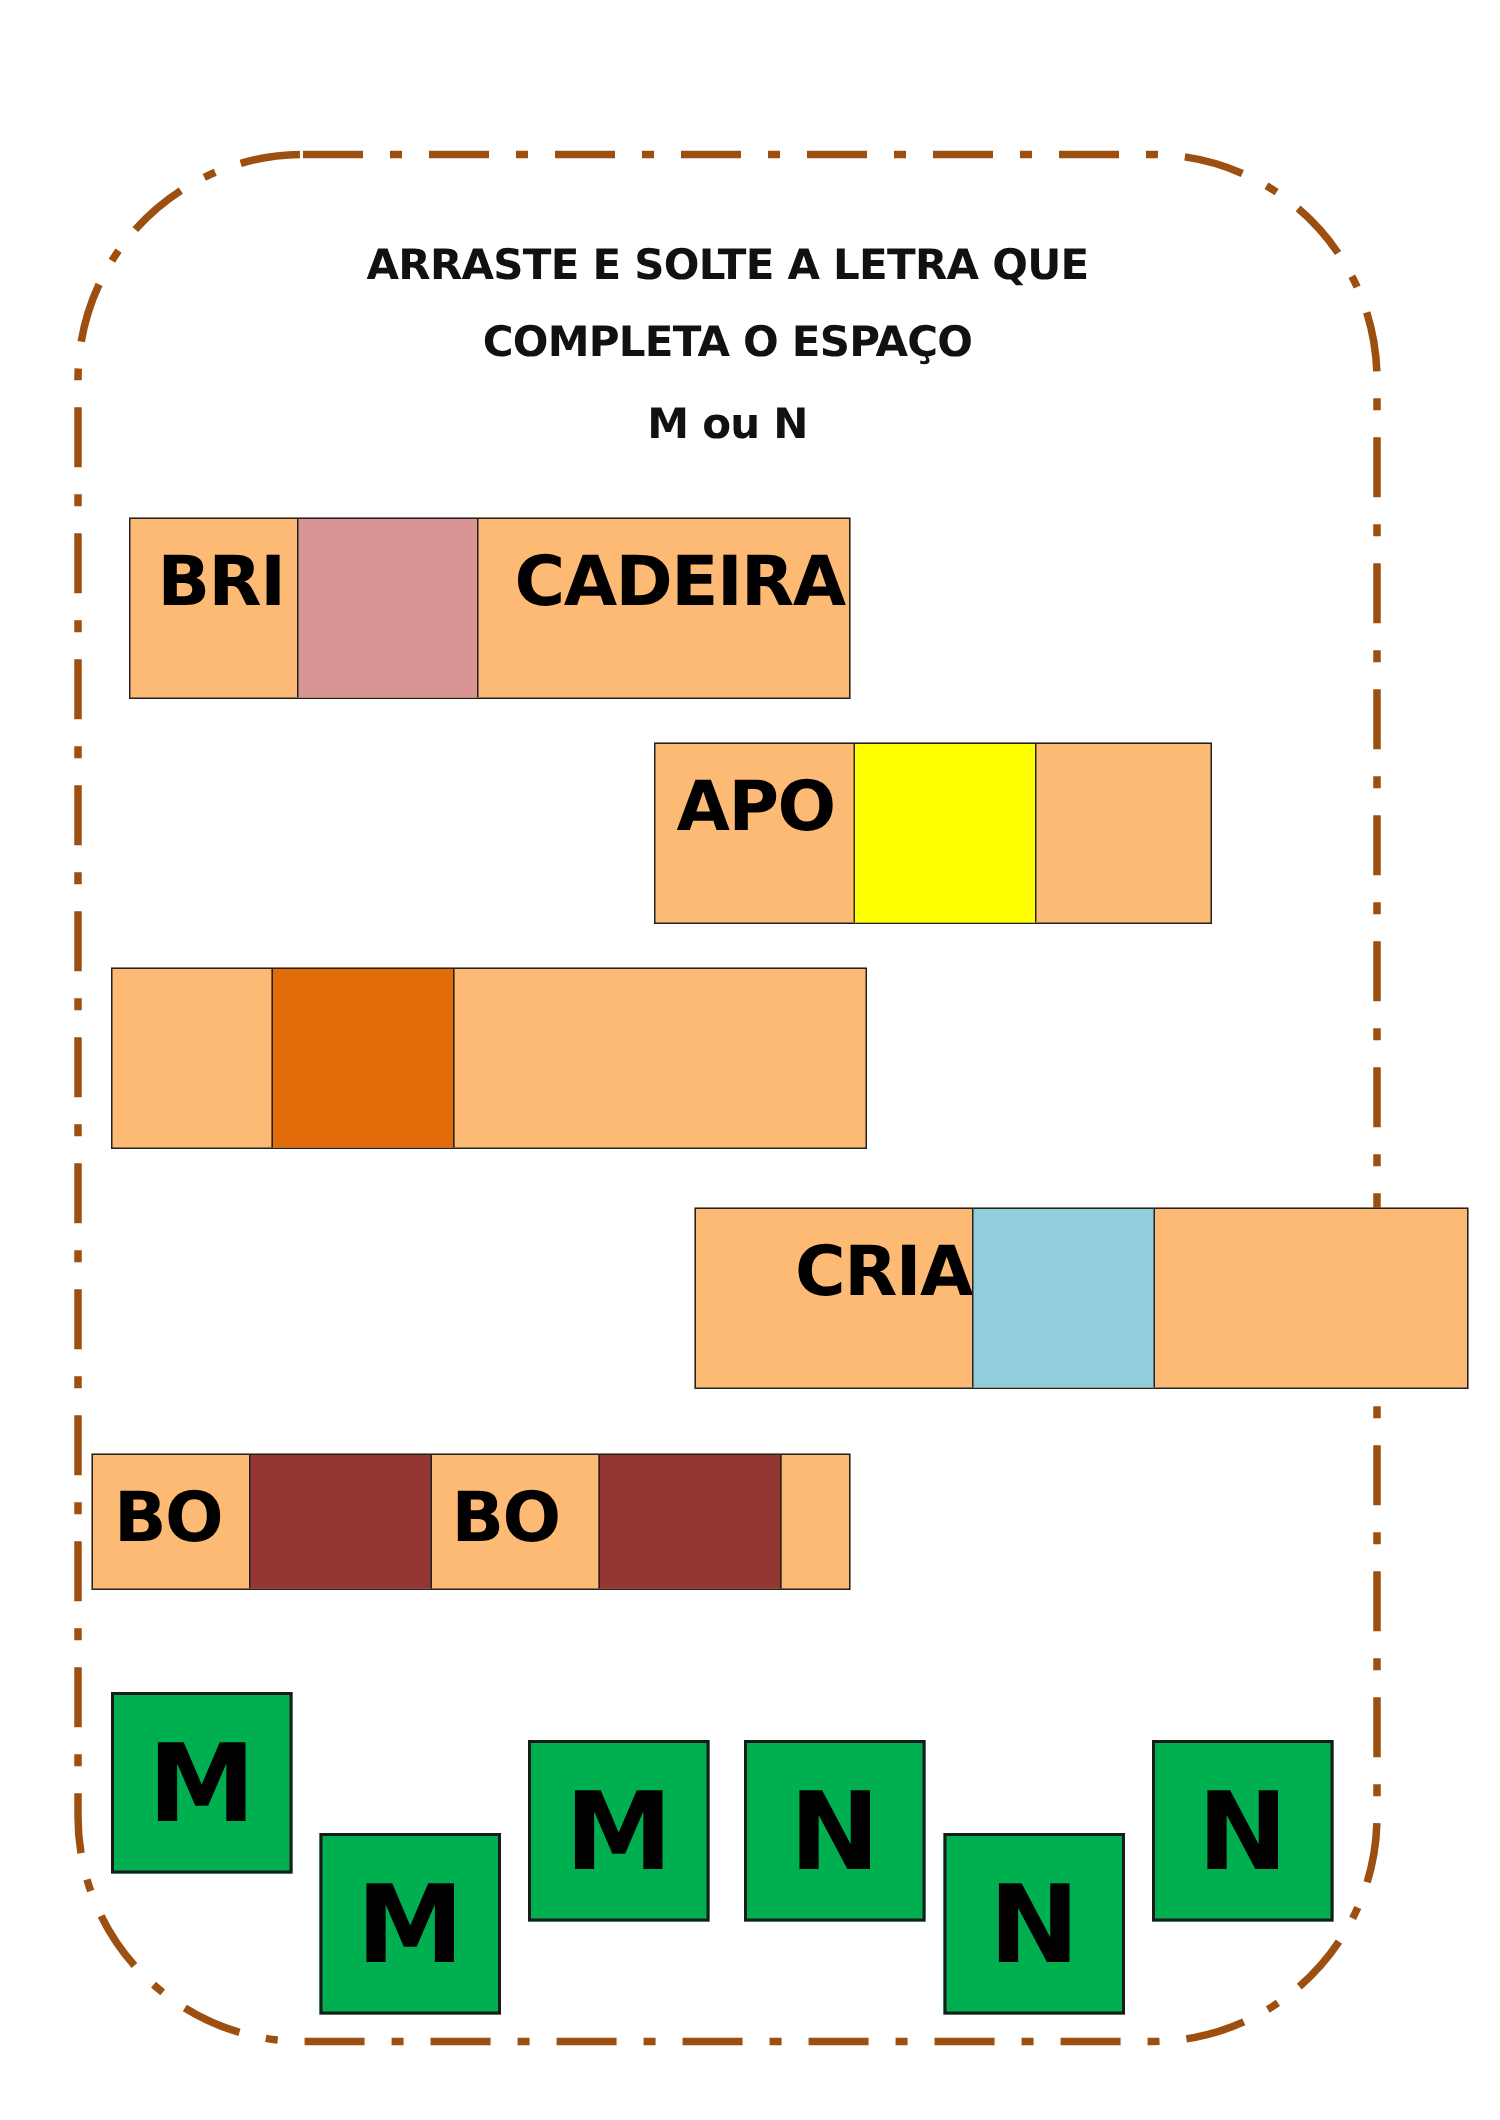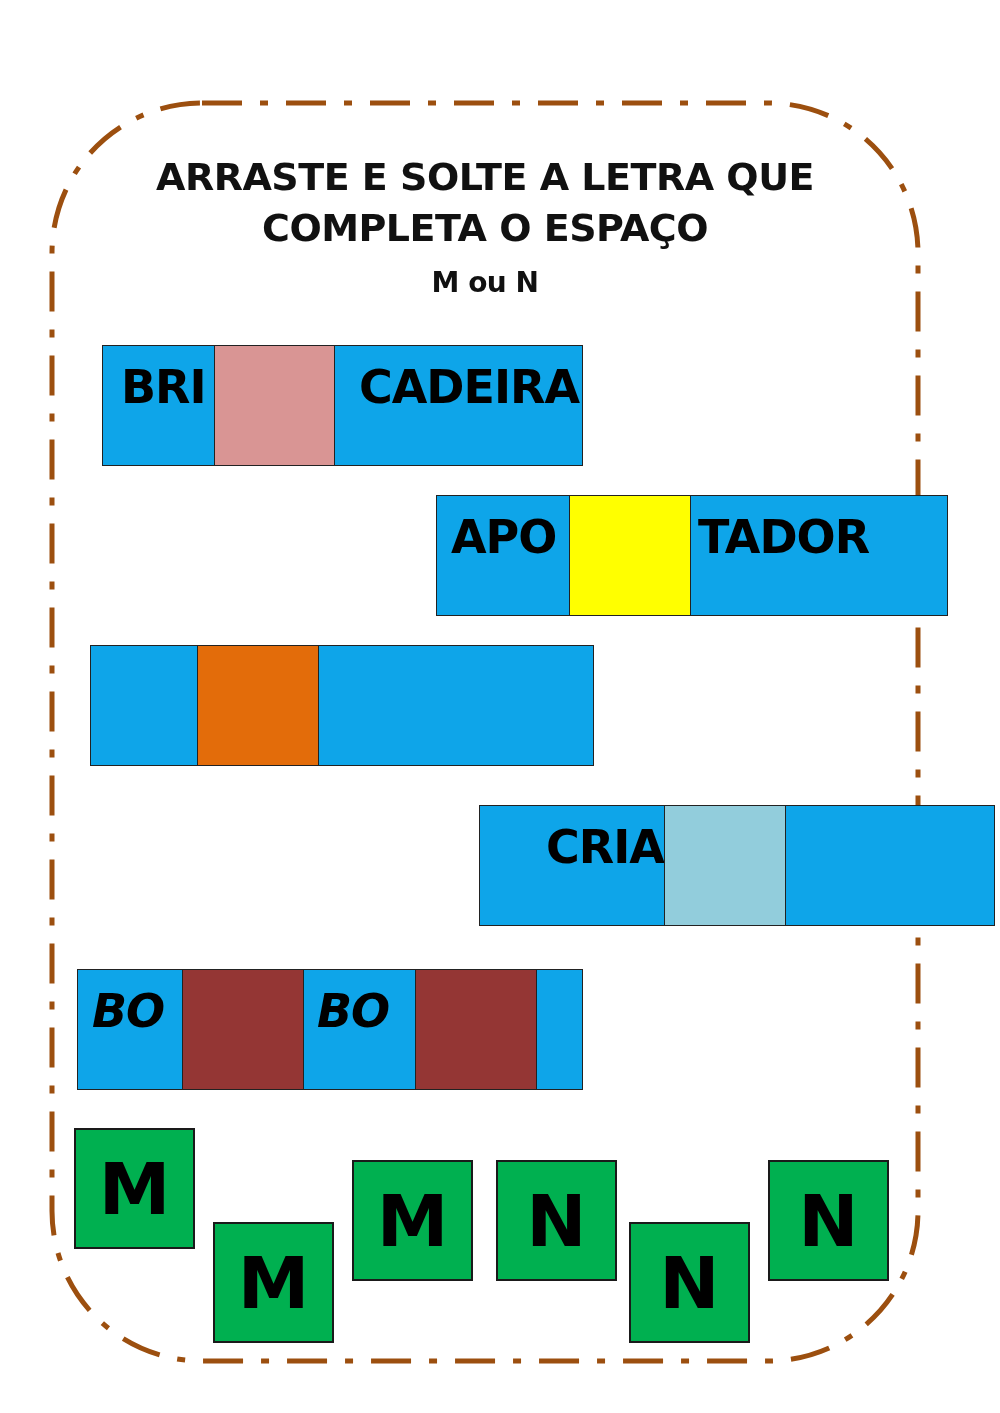--- a/index.html
+++ b/index.html
@@ -4,27 +4,27 @@
   <style>
     html, body { margin: 0; padding: 0; }
     body {
       width: 1000px; height: 1413px; position: relative; background: #ffffff;
       font-family: "Liberation Sans", sans-serif; overflow: hidden;
     }
     .frame { position: absolute; left: 0; top: 0; width: 1000px; height: 1413px; pointer-events: none; }
     .title {
       position: absolute; left: 0; width: 970px; text-align: center;
       font-family: "DejaVu Sans", sans-serif; font-weight: bold; color: #111;
-      font-size: 38px; letter-spacing: -0.5px; line-height: 50px;
+      font-size: 28px; letter-spacing: -0.5px; line-height: 50px;
     }
     .title1 { top: 152px; }
     .title2 { top: 203px; }
     .subtitle { top: 258px; font-size: 28px; }
     .word {
-      position: absolute; border: 1.5px solid #222; background: #0ea5e9; box-sizing: border-box; margin-left: 16px;
+      position: absolute; border: 1.5px solid #222; background: #fdba74; box-sizing: border-box;
     }
     .word .seg {
       position: absolute; top: 0; bottom: 0; display: flex; align-items: flex-start;
       padding-top: 14px; box-sizing: border-box;
       font-family: "DejaVu Sans", sans-serif; font-weight: bold; font-size: 46px; color: #000;
       letter-spacing: -1px; white-space: nowrap;
     }
     .word .blank {
       position: absolute; top: 0; bottom: 0; border-left: 1.5px solid #222; border-right: 1.5px solid #222;
       box-sizing: border-box;
@@ -46,36 +46,35 @@
 <div class="title title1">ARRASTE E SOLTE A LETRA QUE</div>
 <div class="title title2">COMPLETA O ESPAÇO</div>
 <div class="title subtitle">M ou N</div>
 
 <div class="word" style="left:86px; top:345px; width:481px; height:121px;">
   <div class="seg" style="left:18px;">BRI</div>
   <div class="blank" style="left:111px; width:121px; background:#d99594;"></div>
   <div class="seg" style="left:256px;">CADEIRA</div>
 </div>
 
-<div class="word" style="left:420px; top:495px; width:512px; height:121px;">
+<div class="word" style="left:436px; top:495px; width:372px; height:121px;">
   <div class="seg" style="left:14px;">APO</div>
   <div class="blank" style="left:132px; width:122px; background:#ffff00;"></div>
-  <div class="seg" style="left:261px;">TADOR</div>
 </div>
 
 <div class="word" style="left:74px; top:645px; width:504px; height:121px;">
   <div class="blank" style="left:106px; width:122px; background:#e36c0a;"></div>
 </div>
 
 <div class="word" style="left:463px; top:805px; width:516px; height:121px;">
   <div class="seg" style="left:66px;">CRIA</div>
   <div class="blank" style="left:184px; width:122px; background:#92cddc;"></div>
 </div>
 
-<div class="word" style="left:61px; top:969px; width:506px; height:121px;font-style:italic;">
+<div class="word" style="left:61px; top:969px; width:506px; height:91px;">
   <div class="seg" style="left:14px;">BO</div>
   <div class="blank" style="left:104px; width:122px; background:#943634;"></div>
   <div class="seg" style="left:239px;">BO</div>
   <div class="blank" style="left:337px; width:122px; background:#943634;"></div>
 </div>
 
 <div class="tile" style="left:74px; top:1128px;">M</div>
 <div class="tile" style="left:213px; top:1222px;">M</div>
 <div class="tile" style="left:352px; top:1160px;">M</div>
 <div class="tile" style="left:496px; top:1160px;">N</div>

